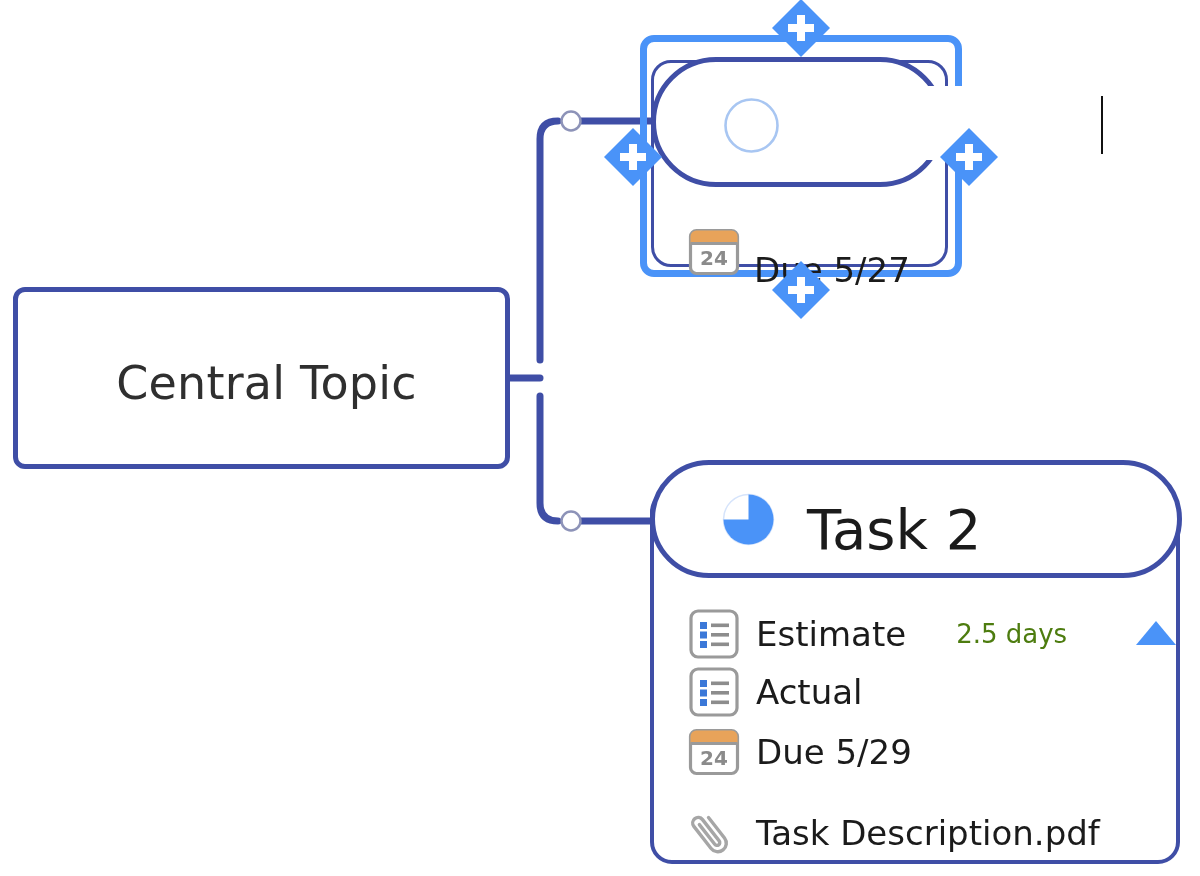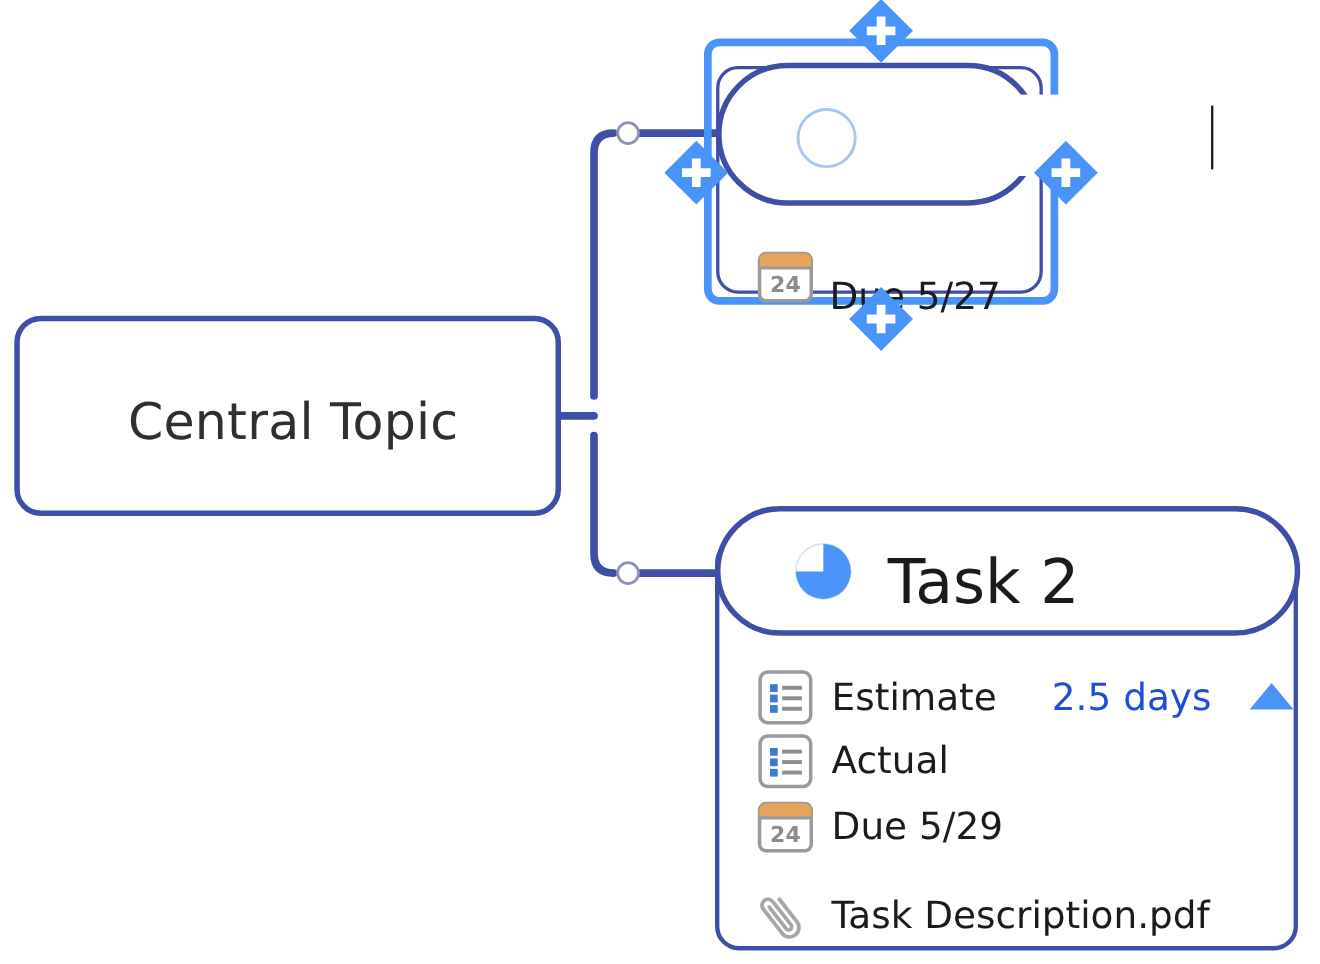--- a/index.html
+++ b/index.html
@@ -34,21 +34,21 @@
 
   
   #central-topic-box {
     position: absolute;
     left: 13px;
     top: 287px;
     width: 497px;
     height: 182px;
     box-sizing: border-box;
     border: 5px solid #3f4ea6;
-    border-radius: 24px;
+    border-radius: 12px;
     background: #ffffff;
   }
   #central-topic-label {
     position: absolute;
     left: 0; top: 0;
     width: 497px;
     height: 182px;
     display: flex;
     align-items: center;
     justify-content: center;
@@ -200,21 +200,21 @@
     display: flex;
     align-items: center;
     gap: 16px;
   }
   #task2-row-estimate { left: 688px; top: 608px; }
   #task2-row-actual   { left: 688px; top: 666px; text-align: right; }
   #task2-row-due      { left: 688px; top: 726px; }
   #task2-row-attach   { left: 686px; top: 806px; text-align: right; }
 
   .row-label  { font-size: 34px; color: #1b1b1b; }
-  .row-value  { font-size: 34px; color: #1d4ed8; margin-left: 34px; }
+  .row-value  { font-size: 26px; color: #4d7c0f; margin-left: 34px; }
   #task2-estimate-caret {
     position: absolute;
     left: 1135px;
     top: 620px;
     width: 42px;
     height: 26px;
   }
 
   
   .icon-svg { display: block; }

